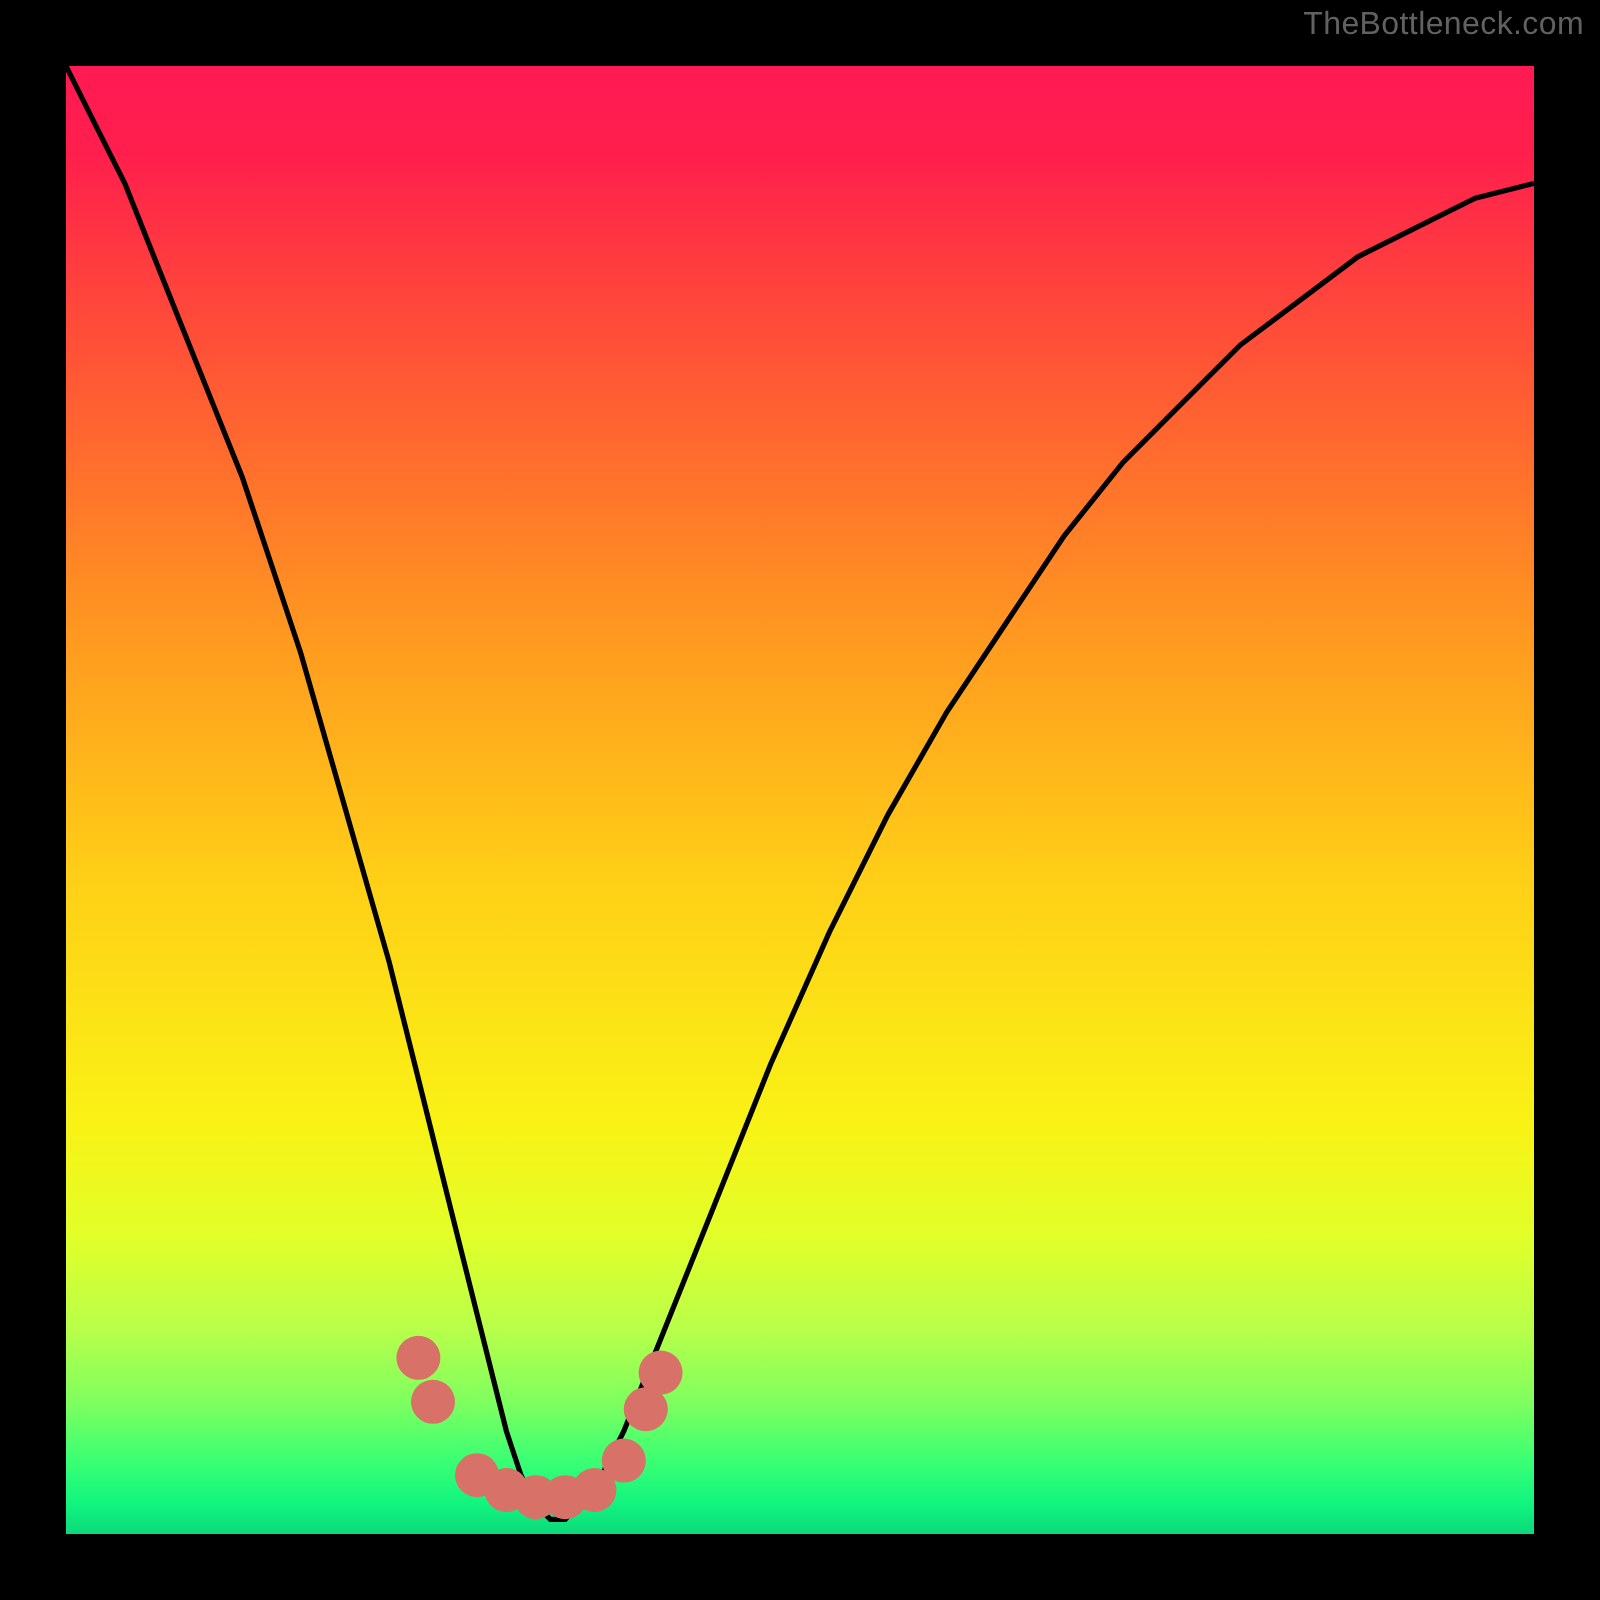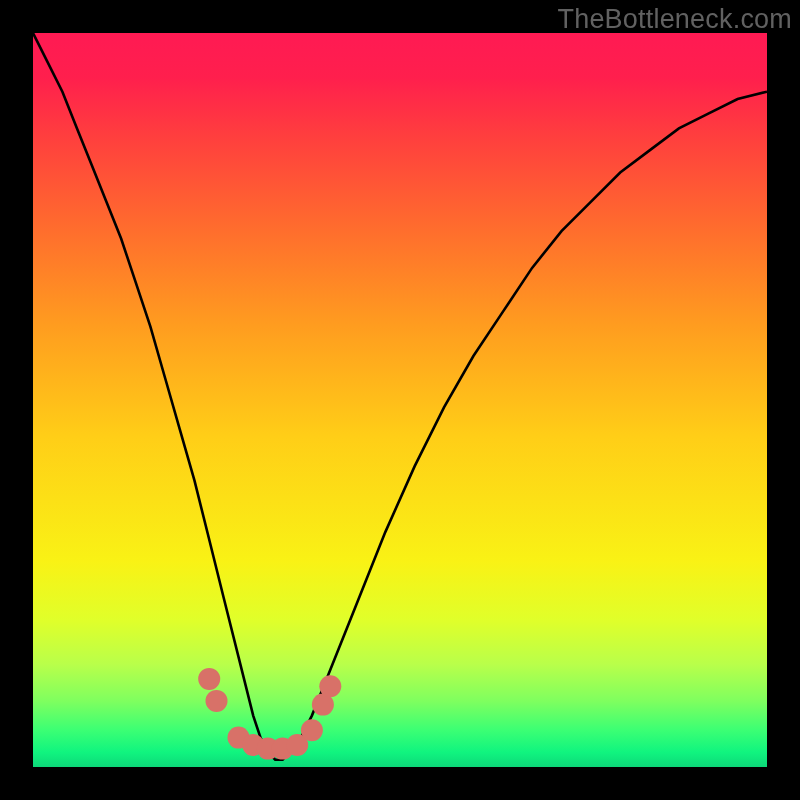--- a/index.html
+++ b/index.html
@@ -40,21 +40,21 @@
       #3bff74 95%,
       #10f47f 98%,
       #0dd879 100%
     );
   }
   .watermark {
     position: absolute;
     top: 4px;
     right: 8px;
     color: #616161;
-    font-size: 27px;
+    font-size: 16px;
     letter-spacing: 0.2px;
     font-weight: 400;
   }
   .curve-svg {
     position: absolute;
     top: 0;
     left: 0;
     width: 734px;
     height: 734px;
   }

